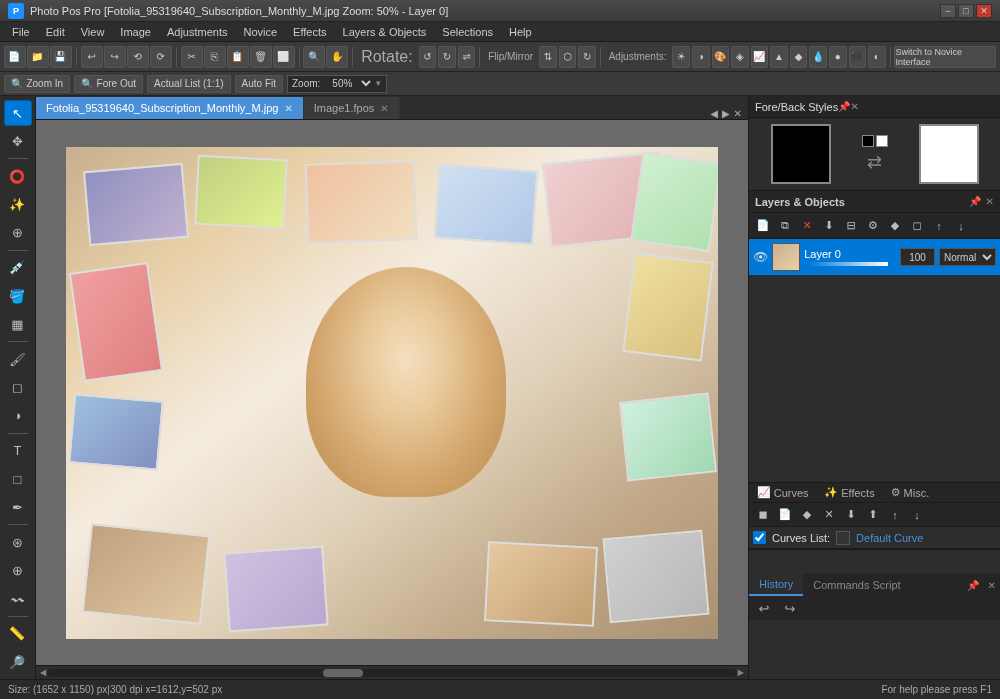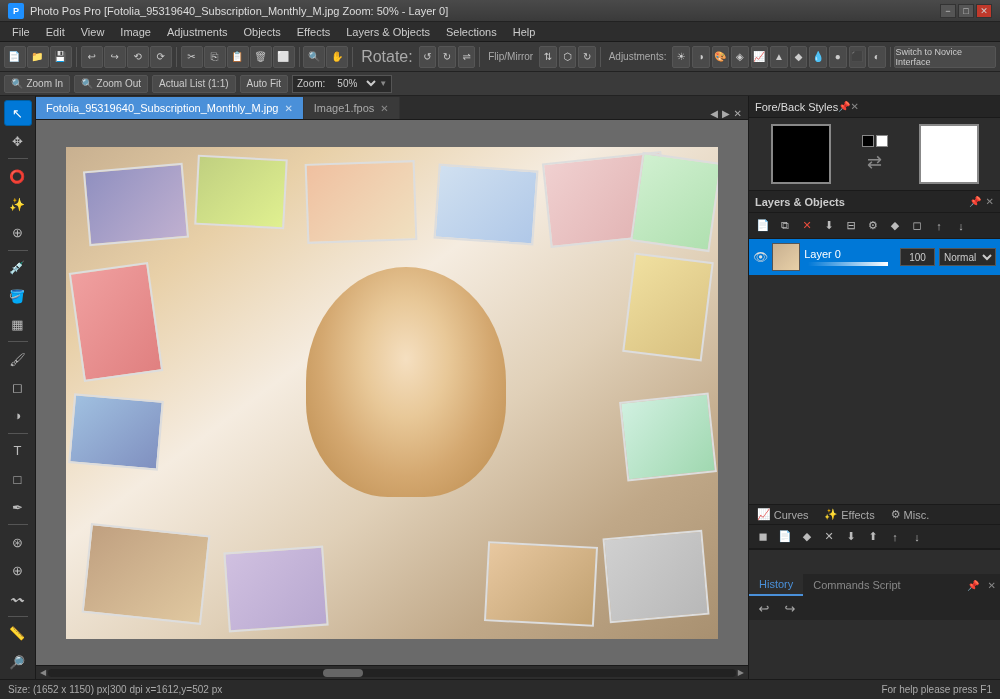--- a/index.html
+++ b/index.html
@@ -453,21 +453,21 @@
     <div class="win-btn close">✕</div>
   </div>
 </div>
 
 <div id="menu-bar">
   <div class="menu-item">File</div>
   <div class="menu-item">Edit</div>
   <div class="menu-item">View</div>
   <div class="menu-item">Image</div>
   <div class="menu-item">Adjustments</div>
-  <div class="menu-item">Objects</div>
+  <div class="menu-item">Novice</div>
   <div class="menu-item">Effects</div>
   <div class="menu-item">Layers &amp; Objects</div>
   <div class="menu-item">Selections</div>
   <div class="menu-item">Help</div>
 </div>
 
 <div id="toolbar">
   <div class="tb-group">
     <div class="tb-btn" title="New">📄</div>
     <div class="tb-btn" title="Open">📁</div>
@@ -520,21 +520,21 @@
   <div class="tb-btn" style="width:130px;font-size:9px;">Switch to Novice Interface</div>
 </div>
 
 <div id="toolbar2">
   <div class="tb2-btn">
     <span>🔍</span>
     <span>Zoom In</span>
   </div>
   <div class="tb2-btn">
     <span>🔍</span>
-    <span>Zoom Out</span>
+    <span>Fore Out</span>
   </div>
   <div class="tb2-btn">
     <span>Actual List (1:1)</span>
   </div>
   <div class="tb2-btn">
     <span>Auto Fit</span>
   </div>
   <div class="zoom-box">
     <span style="margin-right:8px;">Zoom:</span>
     <select class="zoom-select">
@@ -711,20 +711,26 @@
         <div class="curves-btn">◼</div>
         <div class="curves-btn">📄</div>
         <div class="curves-btn">◆</div>
         <div class="curves-btn">✕</div>
         <div class="curves-btn">⬇</div>
         <div class="curves-btn">⬆</div>
         <div class="curves-btn">↑</div>
         <div class="curves-btn">↓</div>
       </div>
 
+      <div id="curves-list-row">
+        <input type="checkbox" class="curves-checkbox" checked="" style="">
+        <span>Curves List:</span>
+        <div class="curves-list-swatch"></div>
+        <span style="color:#4a90d9;flex:1;">Default Curve</span>
+      </div>
     </div>
 
     <div id="history-panel">
       <div id="history-tabs">
         <div class="history-tab active">
           <span>History</span>
         </div>
         <div class="history-tab inactive">
           <span>Commands Script</span>
         </div>

